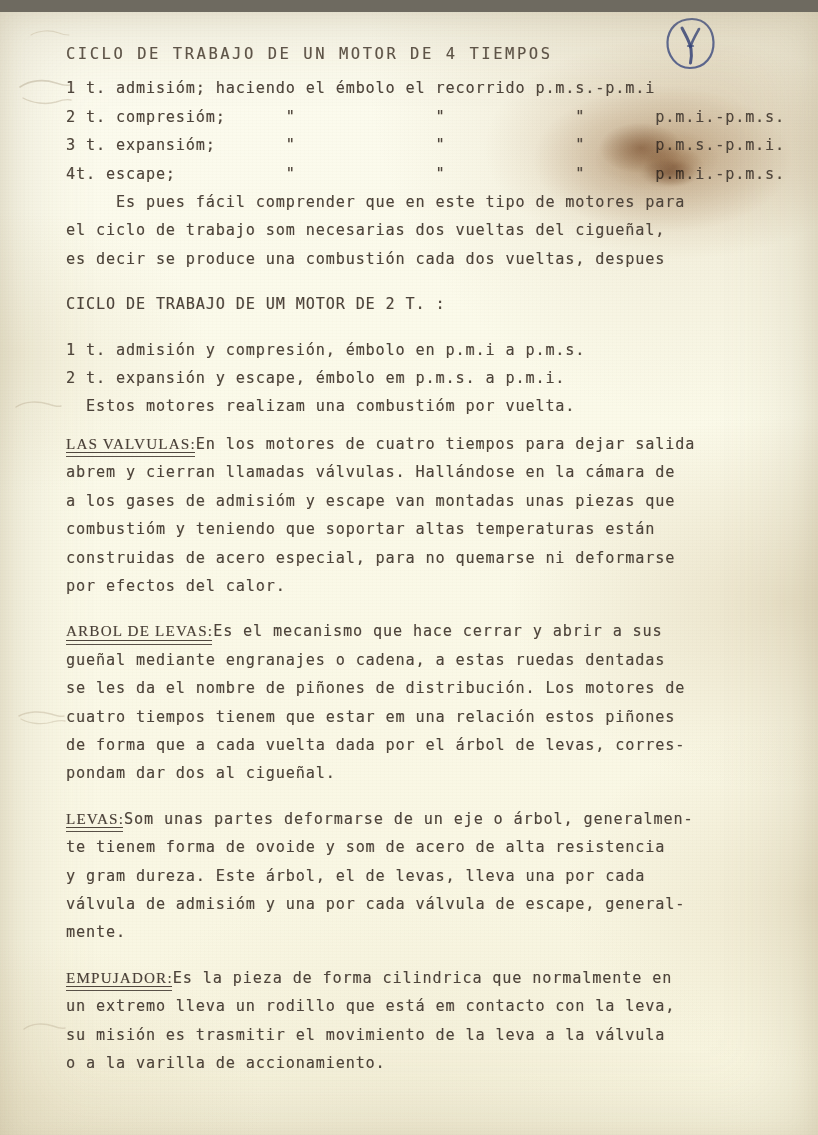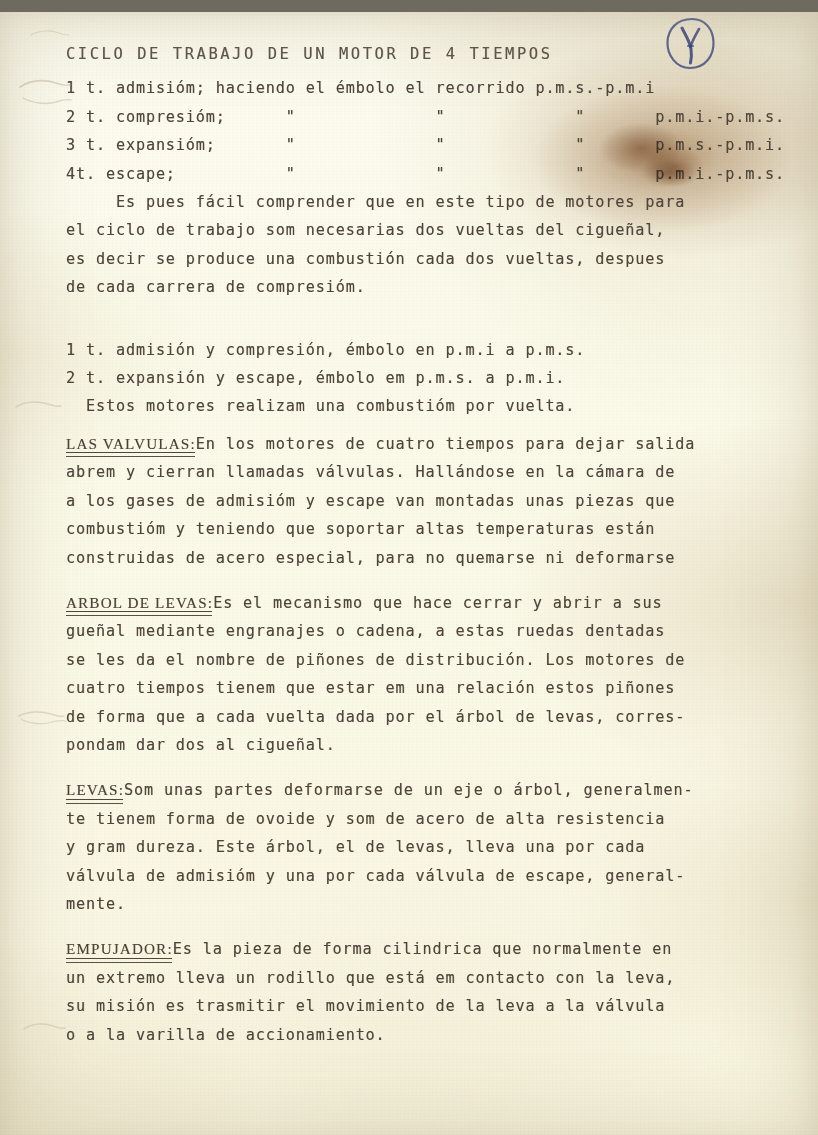--- a/index.html
+++ b/index.html
@@ -145,42 +145,43 @@
       <div class="tw list-line">1 t. admisióm; haciendo el émbolo el recorrido p.m.s.-p.m.i</div>
       <div class="tw list-line">2 t. compresióm;      "              "             "       p.m.i.-p.m.s.</div>
       <div class="tw list-line">3 t. expansióm;       "              "             "       p.m.s.-p.m.i.</div>
       <div class="tw list-line">4t. escape;           "              "             "       p.m.i.-p.m.s.</div>
     </div>
 
     <div>
       <div class="tw">     Es pues fácil comprender que en este tipo de motores para</div>
       <div class="tw">el ciclo de trabajo som necesarias dos vueltas del cigueñal,</div>
       <div class="tw">es decir se produce una combustión cada dos vueltas, despues</div>
-      <div class="tw">de cada carrera de compresióm.</div>
-    </div>
-
-    <div class="gap-md"></div>
-
+    </div>
+
+    <div class="gap-md"></div>
+
+    <div class="tw">CICLO DE TRABAJO DE UM MOTOR DE 2 T. :</div>
 
     <div class="gap-md"></div>
 
     <div>
       <div class="tw list-line">1 t. admisión y compresión, émbolo en p.m.i a p.m.s.</div>
       <div class="tw list-line">2 t. expansión y escape, émbolo em p.m.s. a p.m.i.</div>
       <div class="tw list-line">  Estos motores realizam una combustióm por vuelta.</div>
     </div>
 
     <div class="gap-sm"></div>
 
     <div>
       <div class="tw"><span class="sec">LAS VALVULAS:</span><span class="sec-body">En los motores de cuatro tiempos para dejar salida</span></div>
       <div class="tw">abrem y cierran llamadas válvulas. Hallándose en la cámara de</div>
       <div class="tw">a los gases de admisióm y escape van montadas unas piezas que</div>
       <div class="tw">combustióm y teniendo que soportar altas temperaturas están</div>
       <div class="tw">construidas de acero especial, para no quemarse ni deformarse</div>
+      <div class="tw">por efectos del calor.</div>
     </div>
 
     <div class="gap-md"></div>
 
     <div>
       <div class="tw"><span class="sec">ARBOL DE LEVAS:</span><span class="sec-body">Es el mecanismo que hace cerrar y abrir a sus</span></div>
       <div class="tw">gueñal mediante engranajes o cadena, a estas ruedas dentadas</div>
       <div class="tw">se les da el nombre de piñones de distribución. Los motores de</div>
       <div class="tw">cuatro tiempos tienem que estar em una relación estos piñones</div>
       <div class="tw">de forma que a cada vuelta dada por el árbol de levas, corres-</div>

